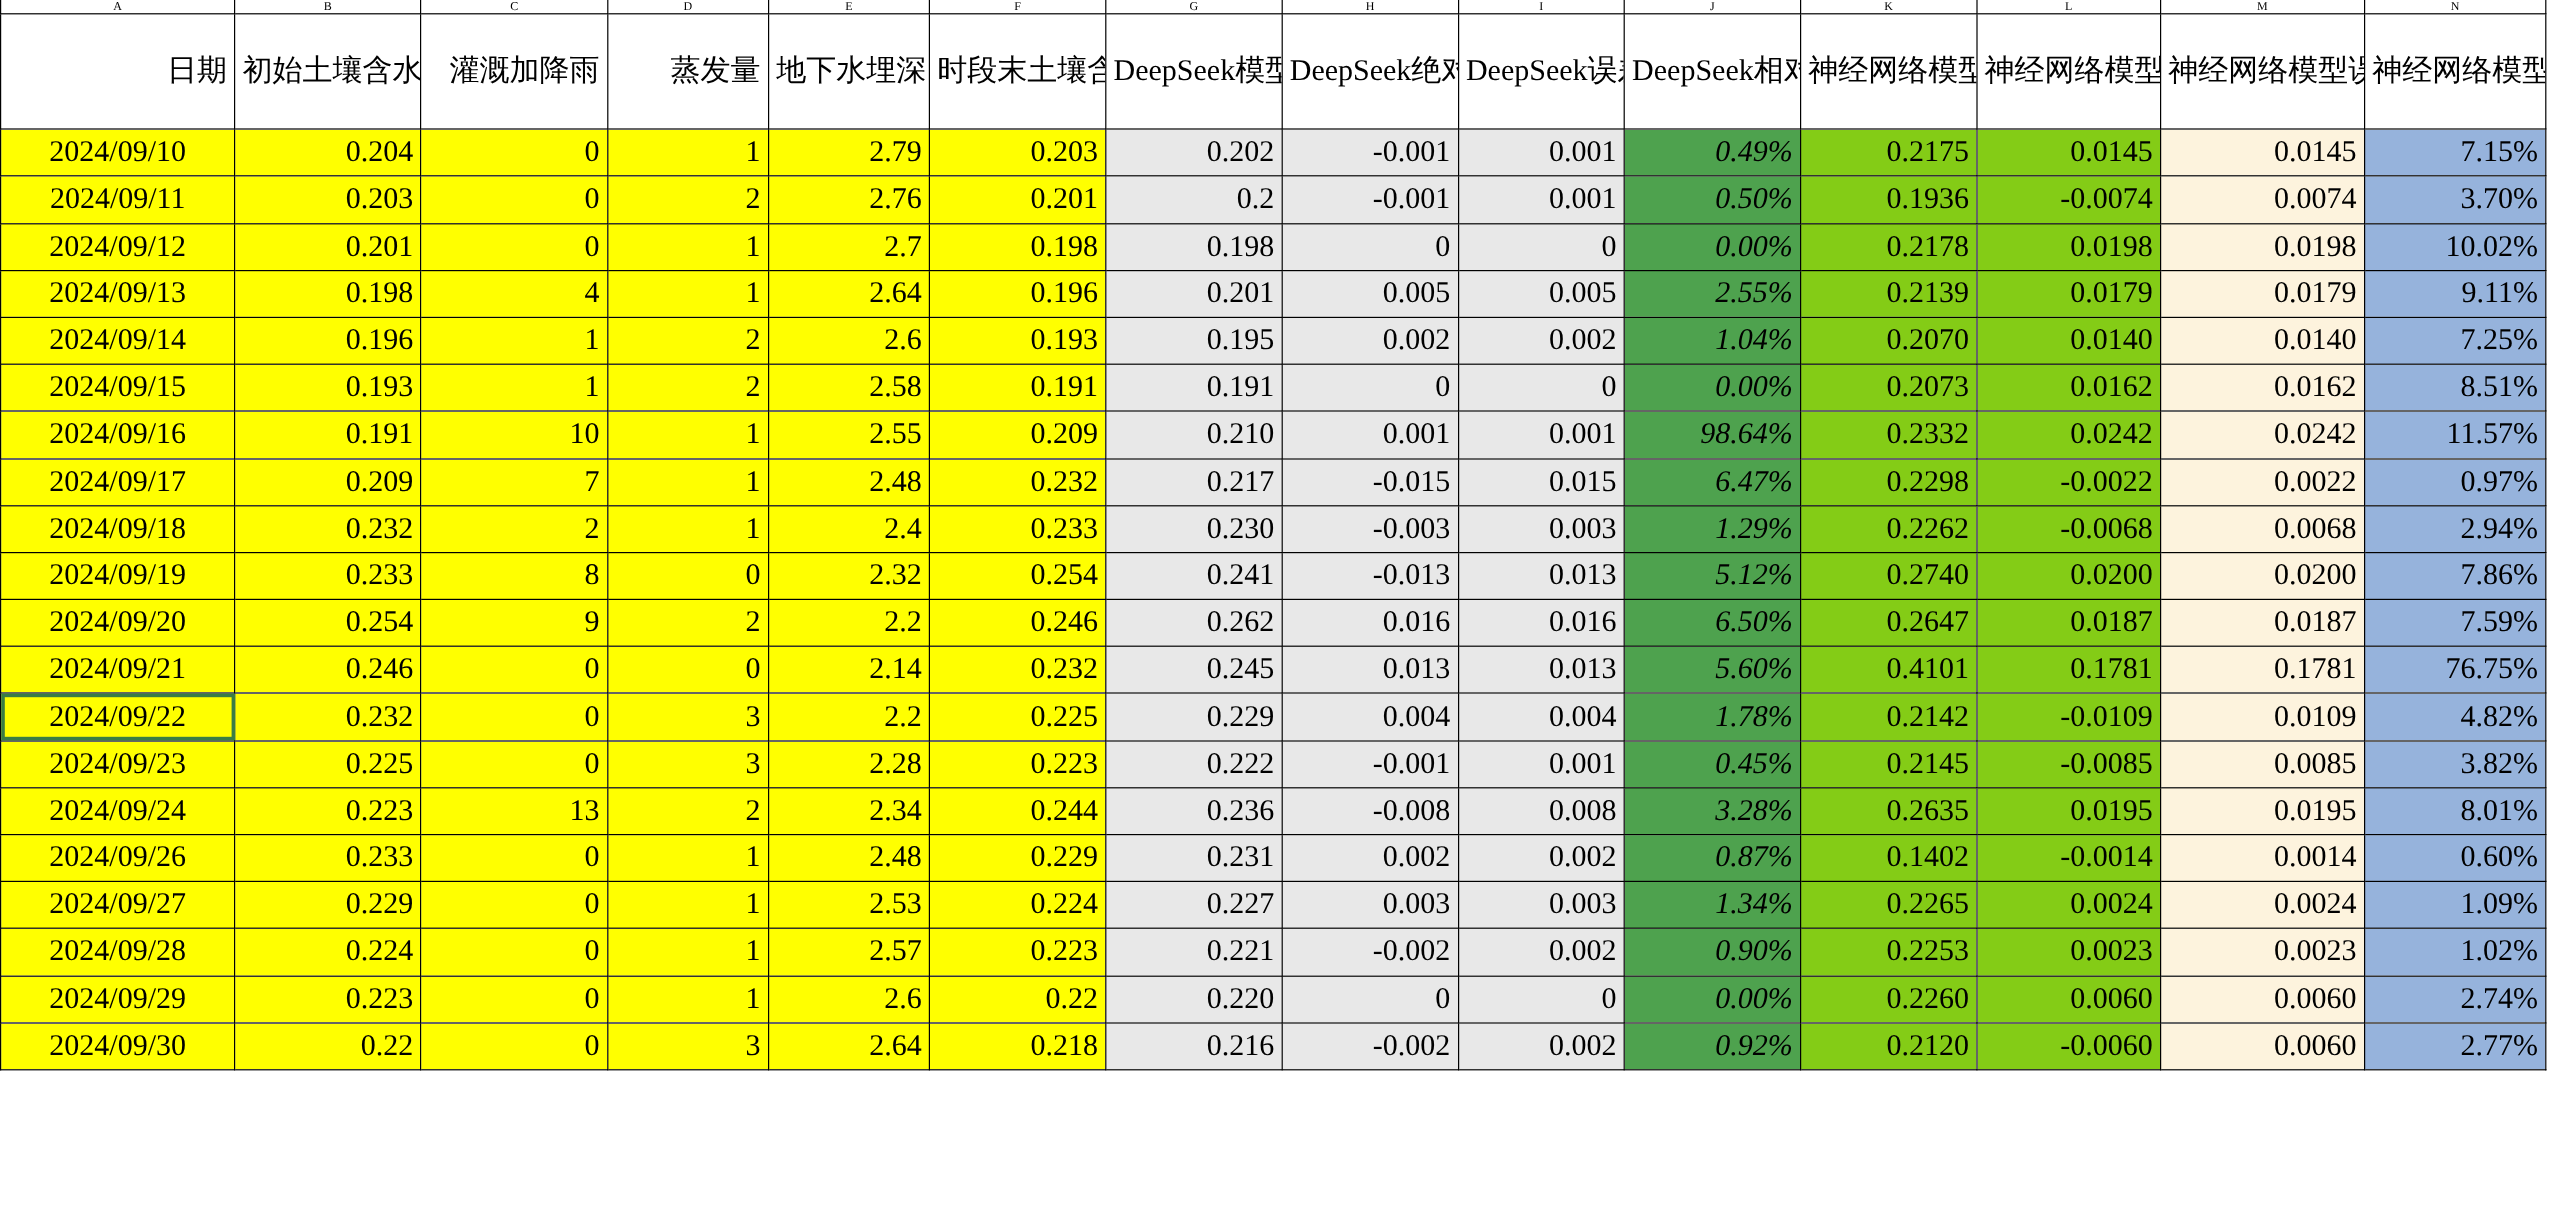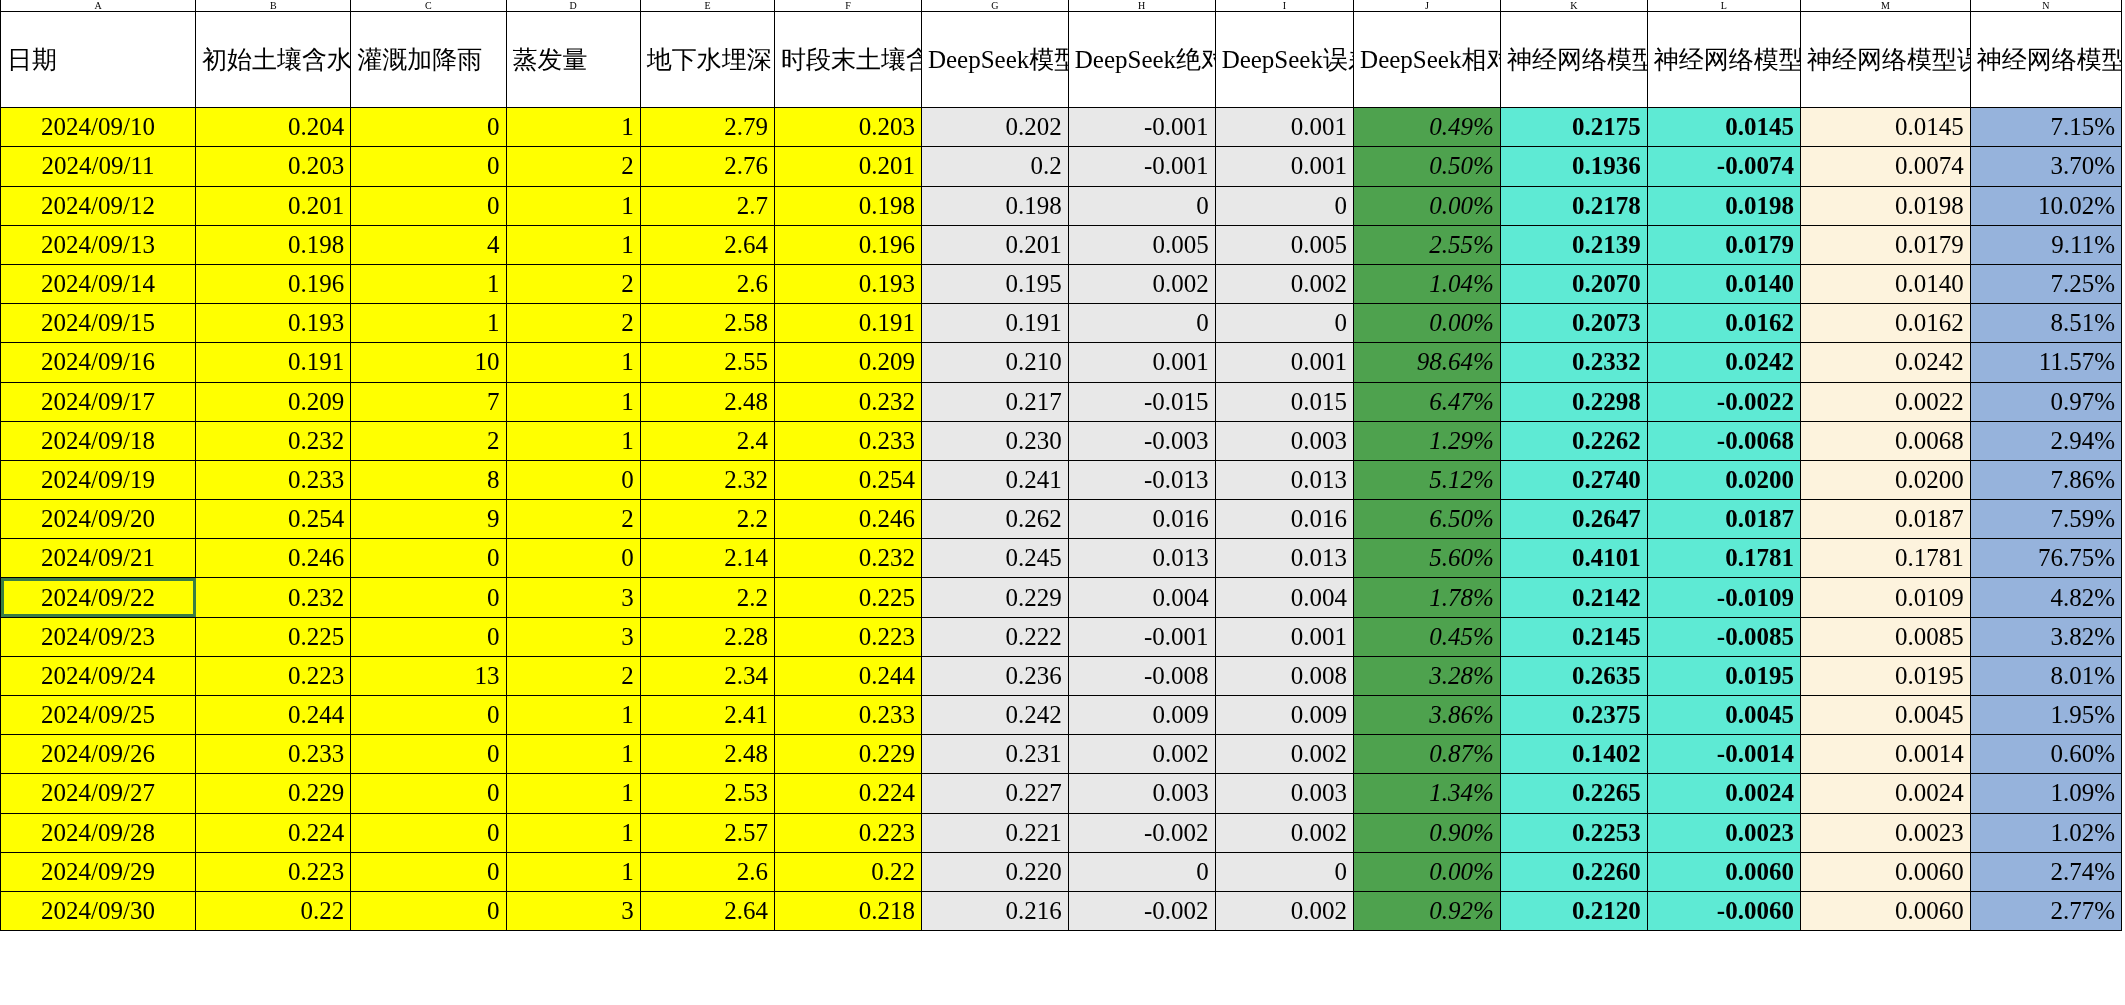--- a/index.html
+++ b/index.html
@@ -41,21 +41,21 @@
     height: 8px;
     padding: 0;
     border-top: none;
     font-size: 10px;
     color: #000;
     text-align: center;
     overflow: hidden;
   }
   thead th {
     height: 96px;
-    text-align: left;
+    text-align: right;
     vertical-align: middle;
     font-weight: normal;
     background: #ffffff;
     white-space: normal;
     word-break: break-all;
     line-height: 1.15;
     padding: 2px 4px;
   }
   tbody td {
     height: 39.2px;
@@ -63,21 +63,21 @@
     vertical-align: middle;
   }
   td.c-date {
     text-align: center;
     margin-top: 39px;
   }
   
   .g-yellow { background: #ffff00; }
   .g-gray   { background: #e8e8e8; }
   .g-green  { background: #4ea24e; font-style: italic; }
-  .g-white  { background: #5eead4; font-weight: bold; }
+  .g-white  { background: #84cc16; }
   .g-cream  { background: #fdf3dd; }
   .g-blue   { background: #96b3dc; }
 
   
   col.w-date { width: 186px; }
   col.w-c1 { width: 148px; }
   col.w-c2 { width: 148px; }
   col.w-c3 { width: 128px; }
   col.w-c4 { width: 128px; }
   col.w-c5 { width: 140px; }
@@ -387,36 +387,20 @@
           <td class="g-gray">0.236</td>
           <td class="g-gray">-0.008</td>
           <td class="g-gray">0.008</td>
           <td class="g-green">3.28%</td>
           <td class="g-white">0.2635</td>
           <td class="g-white">0.0195</td>
           <td class="g-cream">0.0195</td>
           <td class="g-blue">8.01%</td>
         </tr>
         <tr>
-          <td class="g-yellow c-date">2024/09/25</td>
-          <td class="g-yellow">0.244</td>
-          <td class="g-yellow">0</td>
-          <td class="g-yellow">1</td>
-          <td class="g-yellow">2.41</td>
-          <td class="g-yellow">0.233</td>
-          <td class="g-gray">0.242</td>
-          <td class="g-gray">0.009</td>
-          <td class="g-gray">0.009</td>
-          <td class="g-green">3.86%</td>
-          <td class="g-white">0.2375</td>
-          <td class="g-white">0.0045</td>
-          <td class="g-cream">0.0045</td>
-          <td class="g-blue">1.95%</td>
-        </tr>
-        <tr>
           <td class="g-yellow c-date">2024/09/26</td>
           <td class="g-yellow">0.233</td>
           <td class="g-yellow">0</td>
           <td class="g-yellow">1</td>
           <td class="g-yellow">2.48</td>
           <td class="g-yellow">0.229</td>
           <td class="g-gray">0.231</td>
           <td class="g-gray">0.002</td>
           <td class="g-gray">0.002</td>
           <td class="g-green">0.87%</td>

